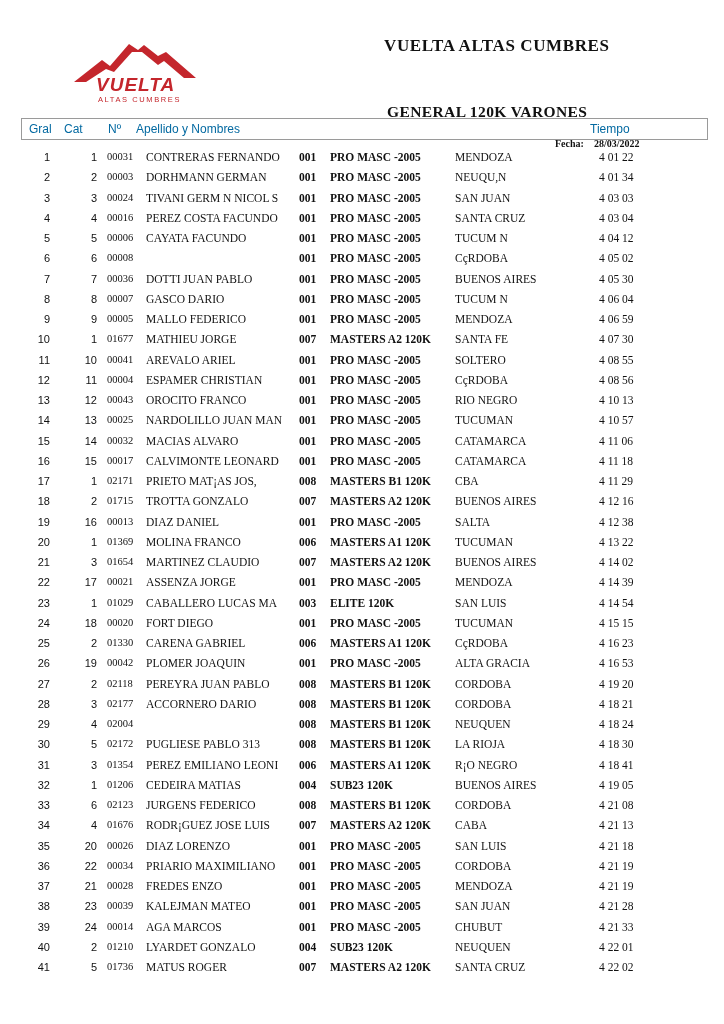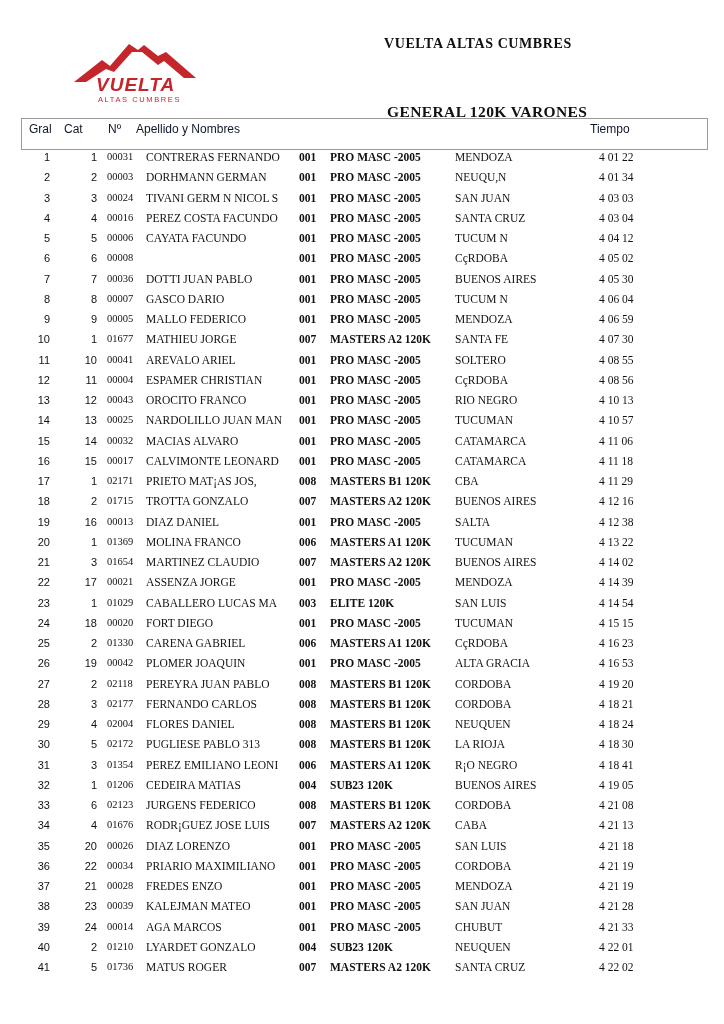--- a/index.html
+++ b/index.html
@@ -26,40 +26,40 @@
     color: #c4262c;
   }
   .logo-sub {
     position: absolute; left: 26px; top: 57px;
     font-family: "Liberation Sans", sans-serif;
     font-weight: normal; font-size: 7.5px; letter-spacing: 1.6px;
     color: #c4262c;
   }
   .title1 {
     position: absolute; left: 384px; top: 36px;
-    font-weight: bold; font-size: 14px; letter-spacing: 0.6px;
+    font-weight: bold; font-size: 17px; letter-spacing: 0.6px;
   }
   .title2 {
     position: absolute; left: 387px; top: 64px;
     font-weight: bold; font-size: 15.5px; letter-spacing: 0.4px; margin-top: 39px;
   }
   .fecha {
     position: absolute; left: 555px; top: 99px;
     font-weight: bold; font-size: 10px; margin-top: 39px;
   }
   .fecha .fecha-value { margin-left: 10px; }
 
   
   .thead {
     position: absolute; left: 21px; top: 118px;
-    width: 687px; height: 32px;
+    width: 687px; height: 22px;
     border: 1px solid #9a9a9a;
     background: #fff;
     font-family: "Liberation Sans", sans-serif;
-    font-size: 12px; color: #0f172a;
+    font-size: 12px; color: #0369a1;
   }
   .thead span { position: absolute; top: 3px; white-space: nowrap; }
   .th-gral { left: 7px; }
   .th-cat  { left: 42px; }
   .th-num  { left: 86px; }
   .th-name { left: 114px; }
   .th-time { left: 568px; }
 
   
   .rows { position: absolute; left: 0; top: 147px; width: 724px; }
@@ -396,32 +396,31 @@
       <span class="c-code">008</span>
       <span class="c-catn">MASTERS B1 120K</span>
       <span class="c-city">CORDOBA</span>
       <span class="c-time">4 19 20</span>
     </div>
 
     <div class="row">
       <span class="c-gral">28</span>
       <span class="c-cat">3</span>
       <span class="c-num">02177</span>
-      <span class="c-name">FERNANDO CARLOS</span>
+      <span class="c-name">ACCORNERO DARIO</span>
       <span class="c-code">008</span>
       <span class="c-catn">MASTERS B1 120K</span>
       <span class="c-city">CORDOBA</span>
       <span class="c-time">4 18 21</span>
     </div>
 
     <div class="row">
       <span class="c-gral">29</span>
       <span class="c-cat">4</span>
       <span class="c-num">02004</span>
-      <span class="c-name">FLORES DANIEL</span>
       <span class="c-code">008</span>
       <span class="c-catn">MASTERS B1 120K</span>
       <span class="c-city">NEUQUEN</span>
       <span class="c-time">4 18 24</span>
     </div>
 
     <div class="row">
       <span class="c-gral">30</span>
       <span class="c-cat">5</span>
       <span class="c-num">02172</span>

